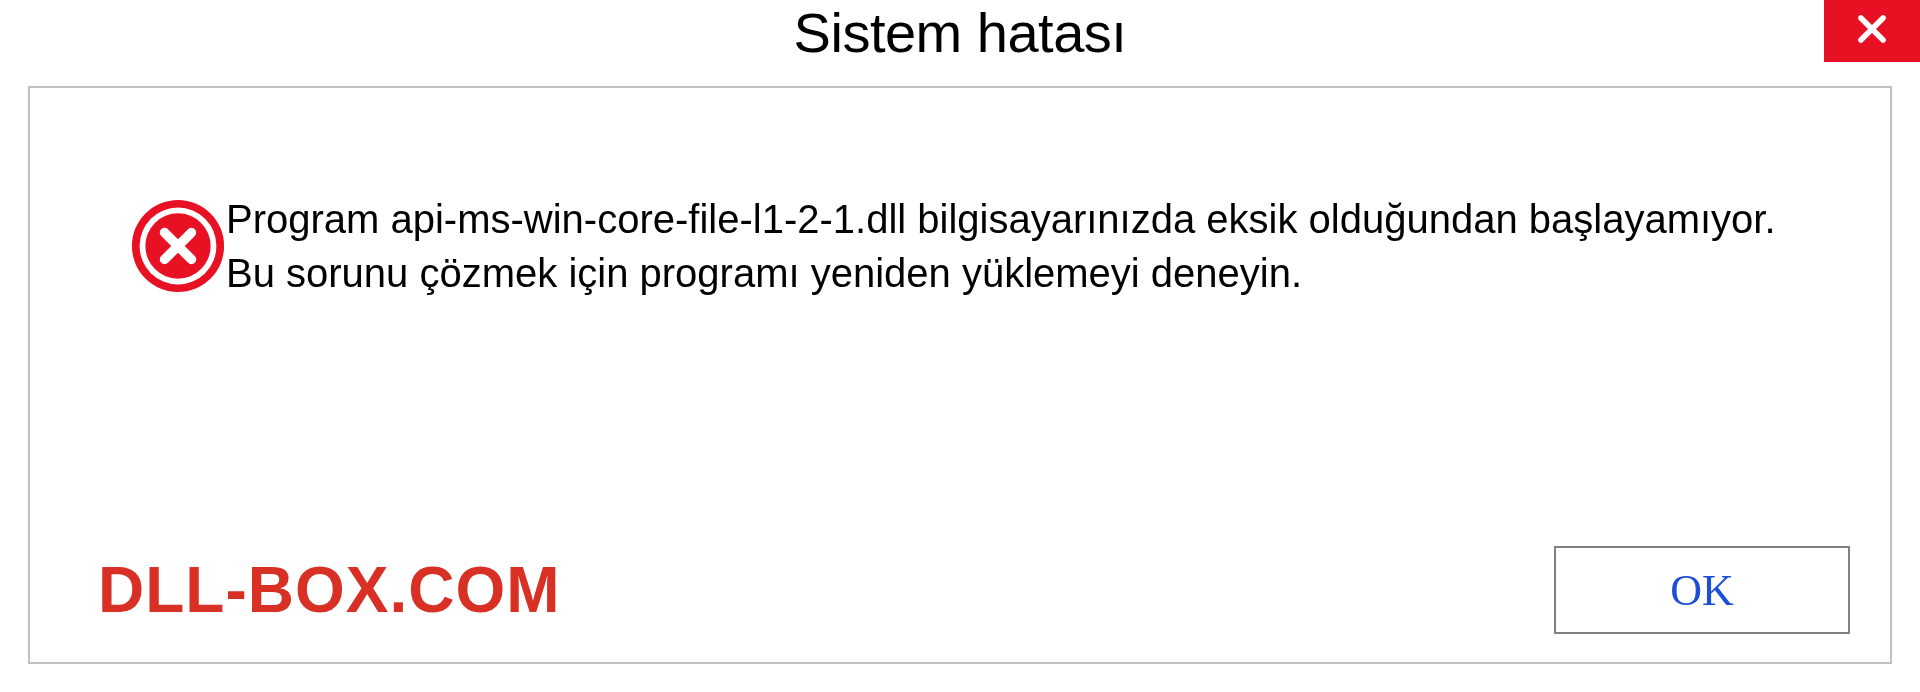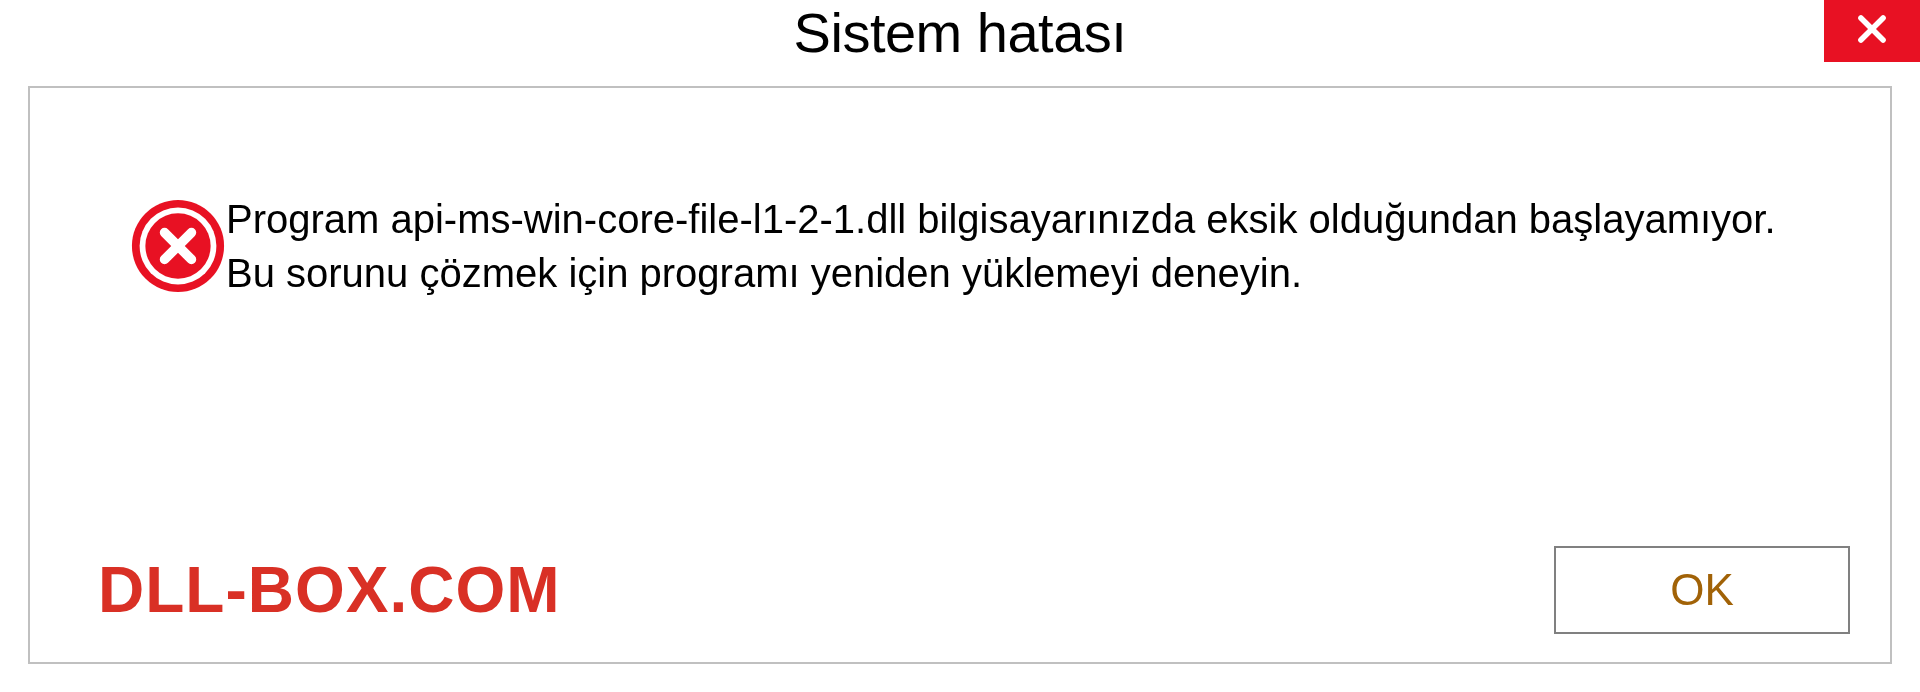--- a/index.html
+++ b/index.html
@@ -103,23 +103,23 @@
       letter-spacing: 1px;
       font-family: Arial, sans-serif;
     }
     
     .ok-button {
       width: 296px;
       height: 88px;
       border: 2px solid #808080;
       background: #ffffff;
       font-size: 44px;
-      color: #a16207;
+      color: #1d4ed8;
       cursor: pointer;
-      font-family: Liberation Sans, sans-serif;
+      font-family: Liberation Serif, serif;
       display: flex;
       align-items: center;
       justify-content: center;
     }
   </style>
 </head>
 <body>
 
 <div class="titlebar">
   <div class="title">Sistem hatası</div>

